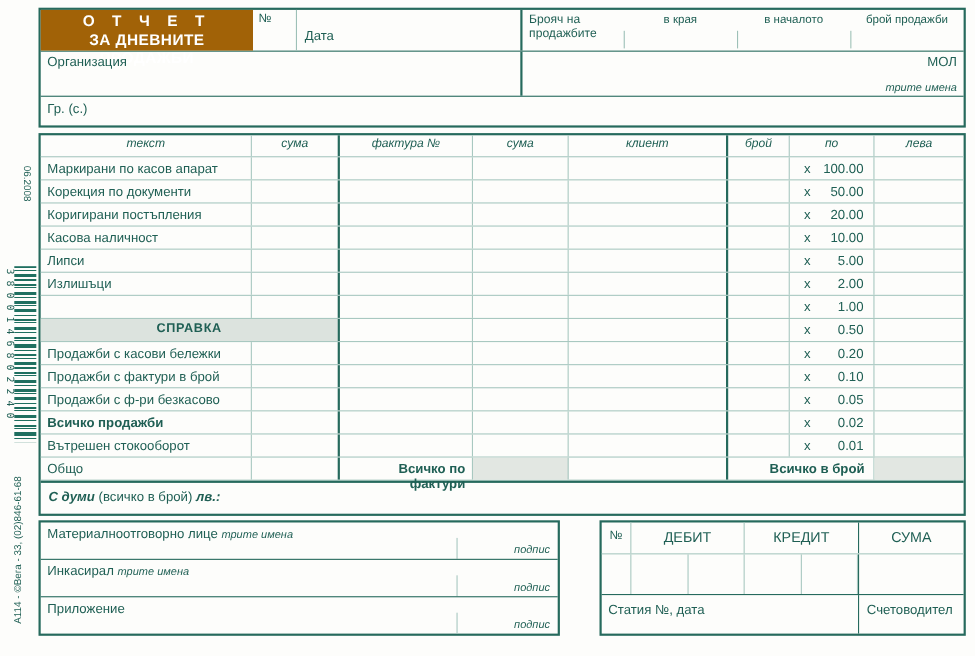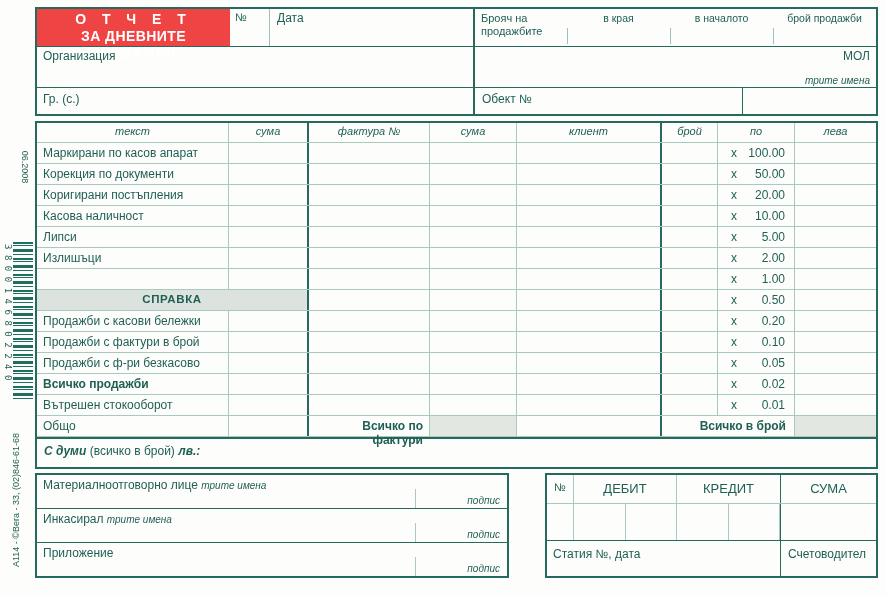--- a/index.html
+++ b/index.html
@@ -6,25 +6,25 @@
   html,body { width:886px; height:596px; background:#fdfdfb; overflow:hidden; }
   body { font-family:"Liberation Sans", sans-serif; color:#1f5f54; position:relative; }
 
   .form { position:absolute; left:35px; top:7px; width:843px; }
 
   
   .top-block { border:2px solid #266a5d; width:843px; }
   .trow { display:flex; }
   .trow + .trow { border-top:1px solid #266a5d; }
 
-  .title-box { width:193px; height:37px; background:#ef4444; color:#fff; text-align:center; padding-top:2px; }
+  .title-box { width:193px; height:37px; background:#a16207; color:#fff; text-align:center; padding-top:2px; }
   .title-box .t1 { font-size:14px; font-weight:bold; letter-spacing:6px; line-height:17px; }
   .title-box .t2 { font-size:14px; font-weight:bold; letter-spacing:0.4px; line-height:16px; }
   .num-cell { width:40px; border-right:1px solid #9dc0b7; padding:2px 0 0 5px; font-size:11px; }
-  .date-cell { width:203px; padding:2px 0 0 7px; font-size:12px; }
+  .date-cell { width:203px; padding:16px 0 0 7px; font-size:12px; }
   .counter-cell { width:403px; border-left:2px solid #266a5d; display:flex; font-size:10.5px; }
   .counter-label { width:92px; padding:3px 0 0 6px; line-height:13px; font-size:11px; }
   .counter-sub { flex:1; position:relative; text-align:center; padding-top:3px; }
   .counter-sub::before { content:""; position:absolute; left:0; bottom:2px; width:1px; height:16px; background:#9dc0b7; }
 
   .row2 { height:41px; }
   .org-cell { width:436px; padding:2px 0 0 6px; font-size:12px; }
   .mol-cell { width:403px; border-left:2px solid #266a5d; display:flex; flex-direction:column; justify-content:space-between; padding:2px 6px 1px 7px; font-size:12px;align-items:flex-end; }
   .hint { font-style:italic; font-size:10px; align-self:flex-end; }
 
@@ -125,21 +125,20 @@
     </div>
     <div class="trow row2">
       <div class="org-cell"><span>Организация</span></div>
       <div class="mol-cell">
         <span>МОЛ</span>
         <span class="hint">трите имена</span>
       </div>
     </div>
     <div class="trow row3">
       <div class="city-cell"><span>Гр. (с.)</span></div>
-      <div class="site-cell"><span>Обект №</span></div>
       <div class="site-empty"></div>
     </div>
   </div>
 
   <div class="table-block">
 
     <div class="tr sub">
       <div class="td c1">текст</div>
       <div class="td c2">сума</div>
       <div class="td c3">фактура №</div>

